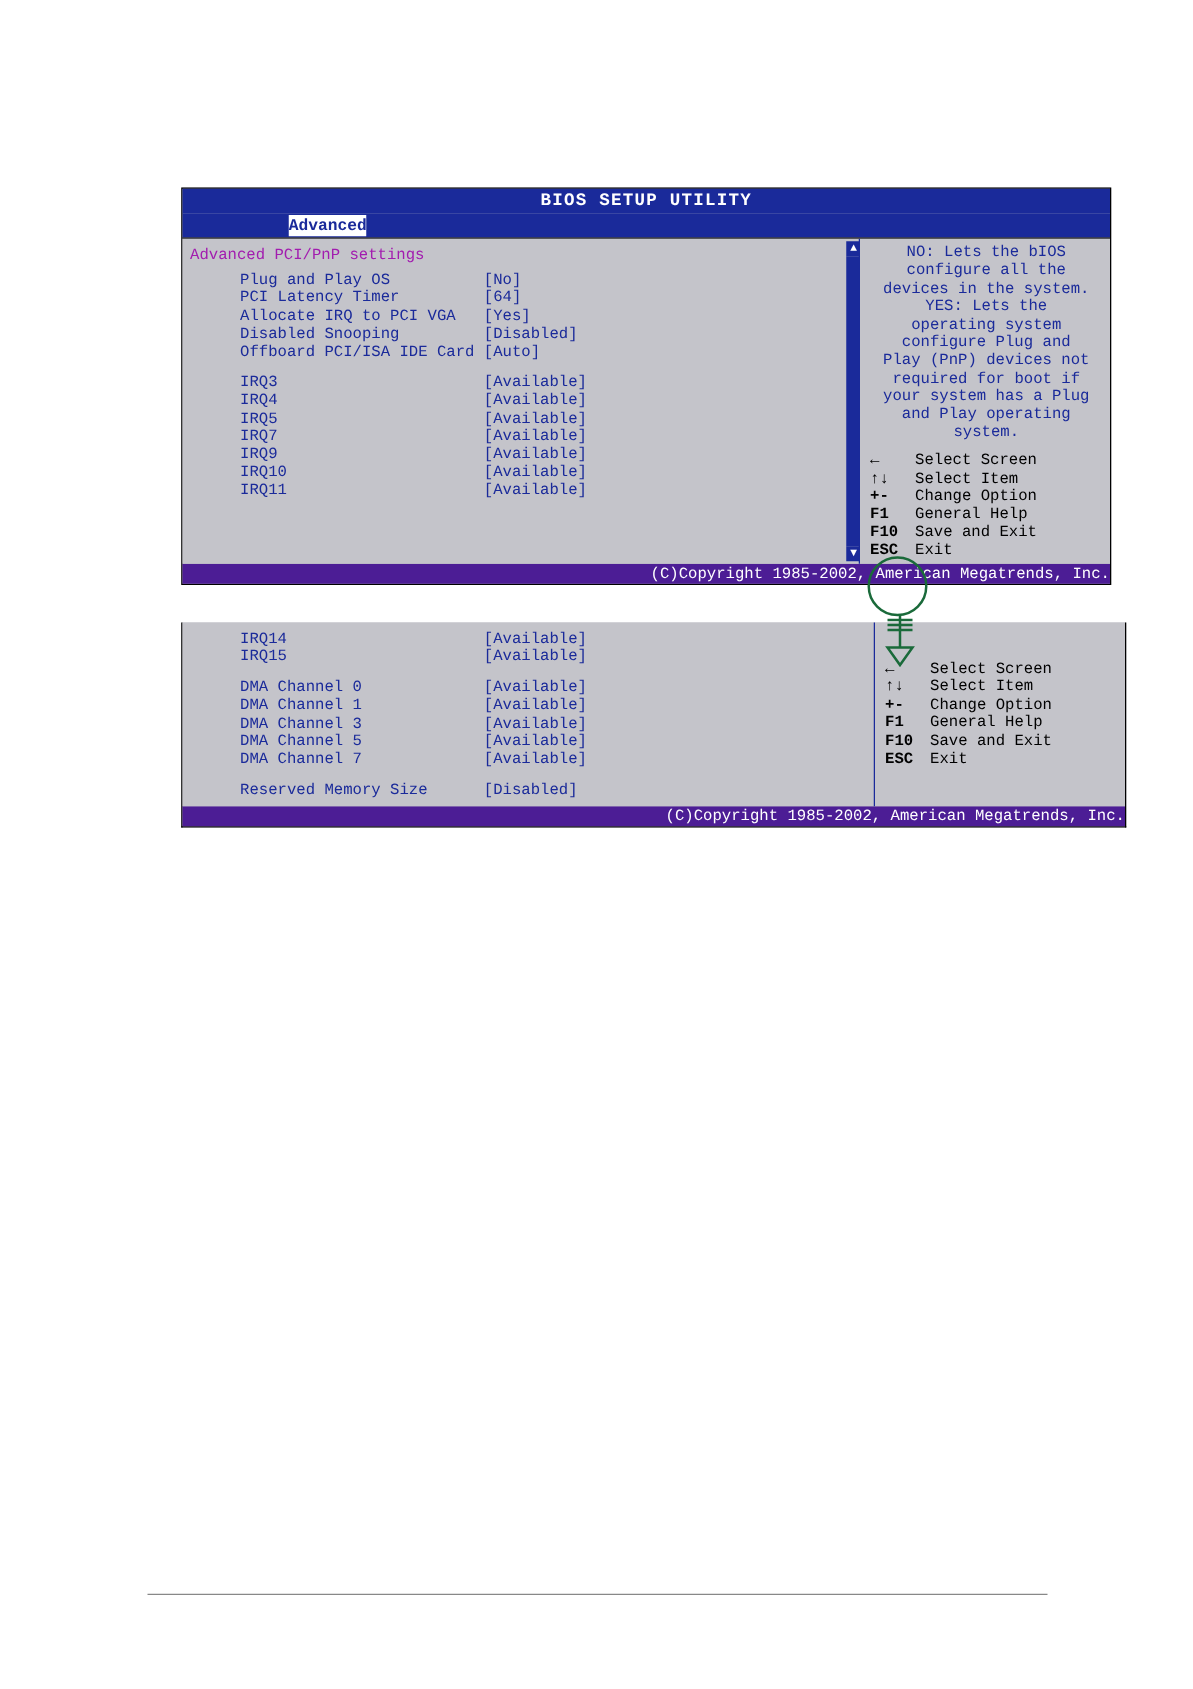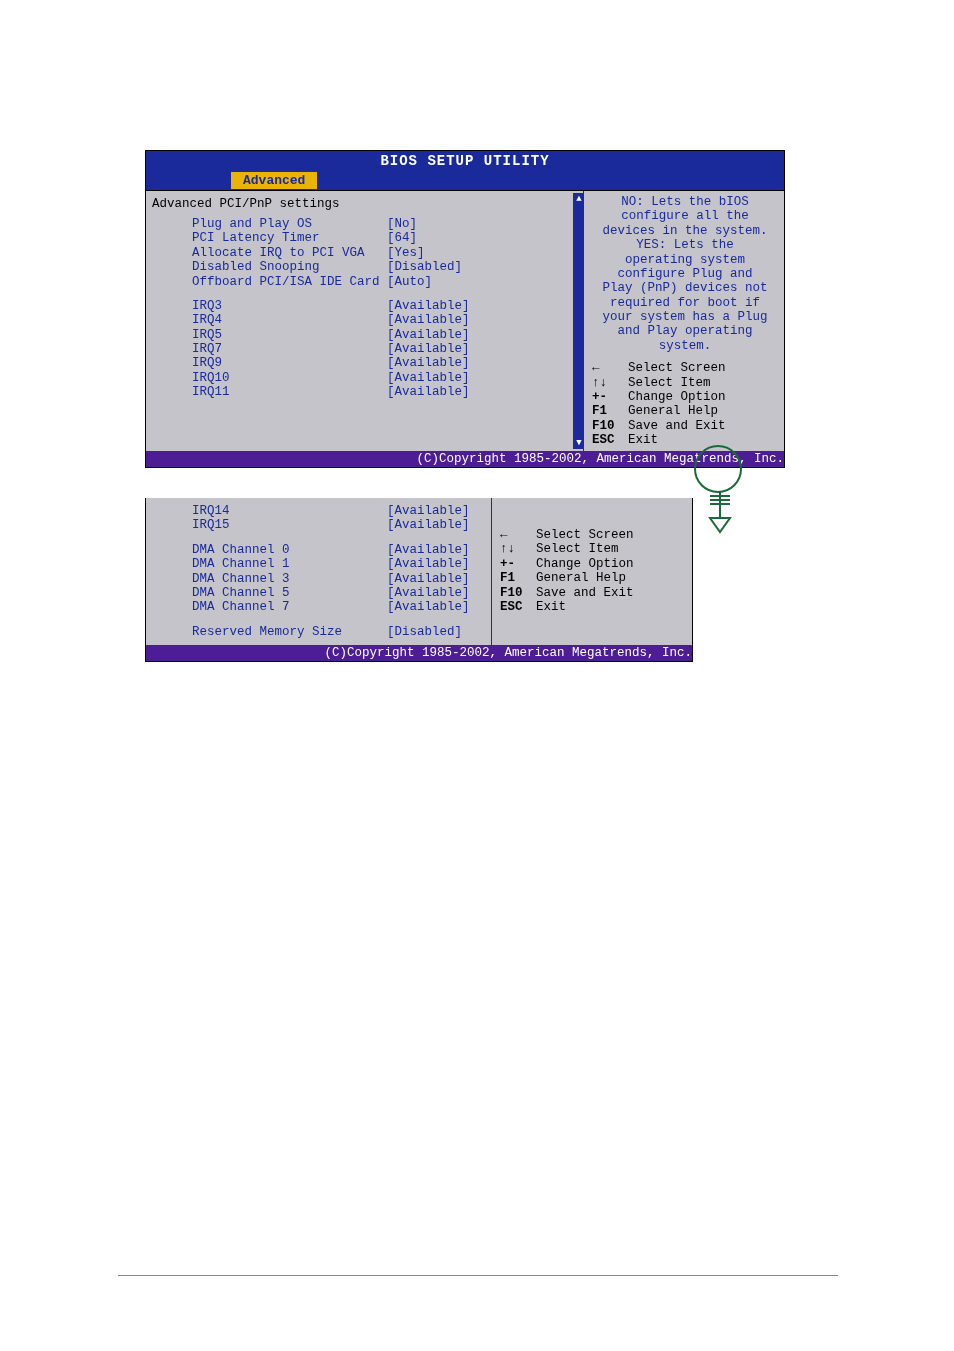--- a/index.html
+++ b/index.html
@@ -7,63 +7,63 @@
       background: #ffffff;
       font-family: "Courier New", monospace;
       width: 954px;
       height: 1351px;
       position: relative;
     }
     .bios-container {
       position: absolute;
       top: 150px;
       left: 145px;
-      width: 640px;
+      width: 744px;
       background: #c4c4ca;
       border: 1px solid #000;
     }
     .title-bar {
       background: #1a2a9a;
       color: #ffffff;
       font-weight: bold;
       font-size: 14px;
       text-align: center;
       padding: 2px 0;
       letter-spacing: 1px;
     }
     .menu-bar {
       background: #1a2a9a;
       color: #ffffff;
       padding: 2px 0 2px 85px;
       font-size: 13px;
     }
     .menu-highlight {
-      background: #eab308;
-      color: #1a2a9a;
-      padding: 1px 12px;
+      background: #ffffff;
+      color: #1a2a9a;
+      padding: 1px 0;
       font-weight: bold;
     }
     .content-area {
       display: flex;
       border-top: 1px solid #000;
     }
     .left-panel {
       flex: 1;
       background: #c4c4ca;
       padding: 4px 6px;
       border-right: 1px solid #1a2a9a;
       color: #1a2a9a;
       font-size: 12.5px;
       position: relative;
     }
     .left-panel-inner {
       padding: 2px 0;
     }
     .settings-title {
-      color: #000000;
+      color: #a21caf;
       font-size: 12.5px;
       margin-bottom: 6px;
     }
     .warning {
       color: #1a2a9a;
       font-size: 12.5px;
       margin: 4px 0 8px 0;
       line-height: 1.2;
     }
     .warning-line2 {
@@ -140,21 +140,21 @@
       bottom: 14px;
       width: 12px;
       background: #1a2a9a;
     }
 
     
     .bios-container2 {
       position: absolute;
       top: 498px;
       left: 145px;
-      width: 548px;
+      width: 756px;
       background: #c4c4ca;
       border: 1px solid #000;
       border-top: none;
     }
     .content-area2 {
       display: flex;
     }
     .left-panel2 {
       flex: 1;
       background: #c4c4ca;

